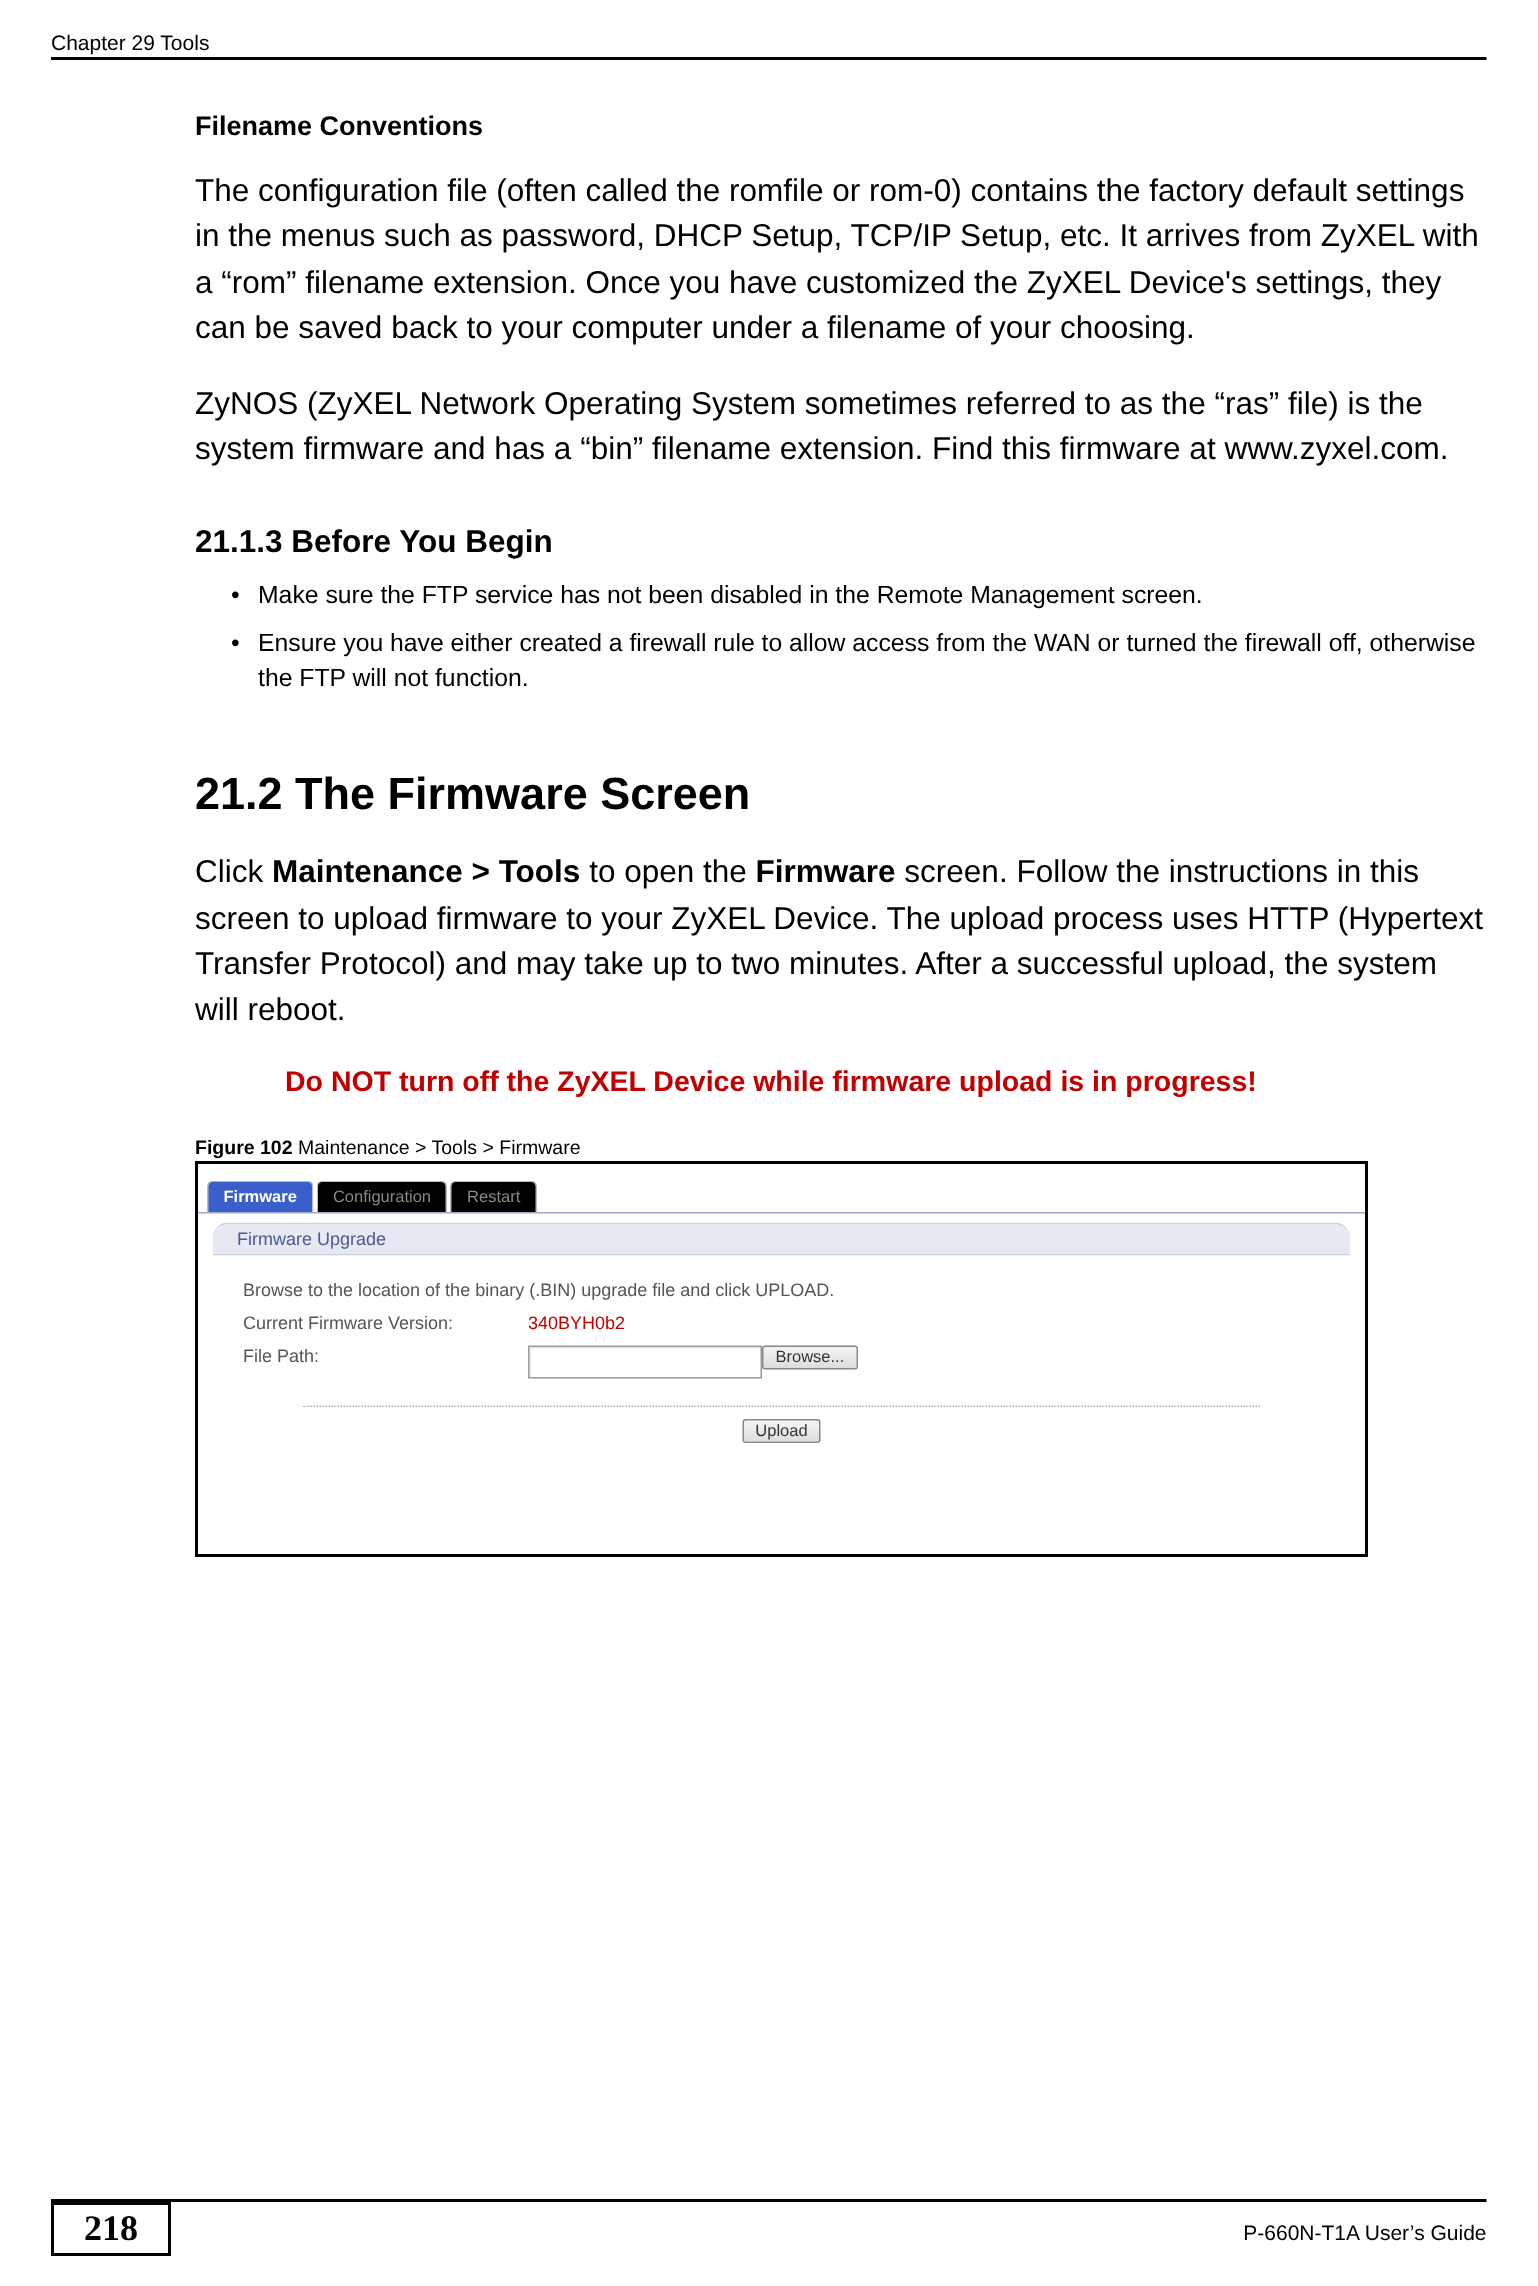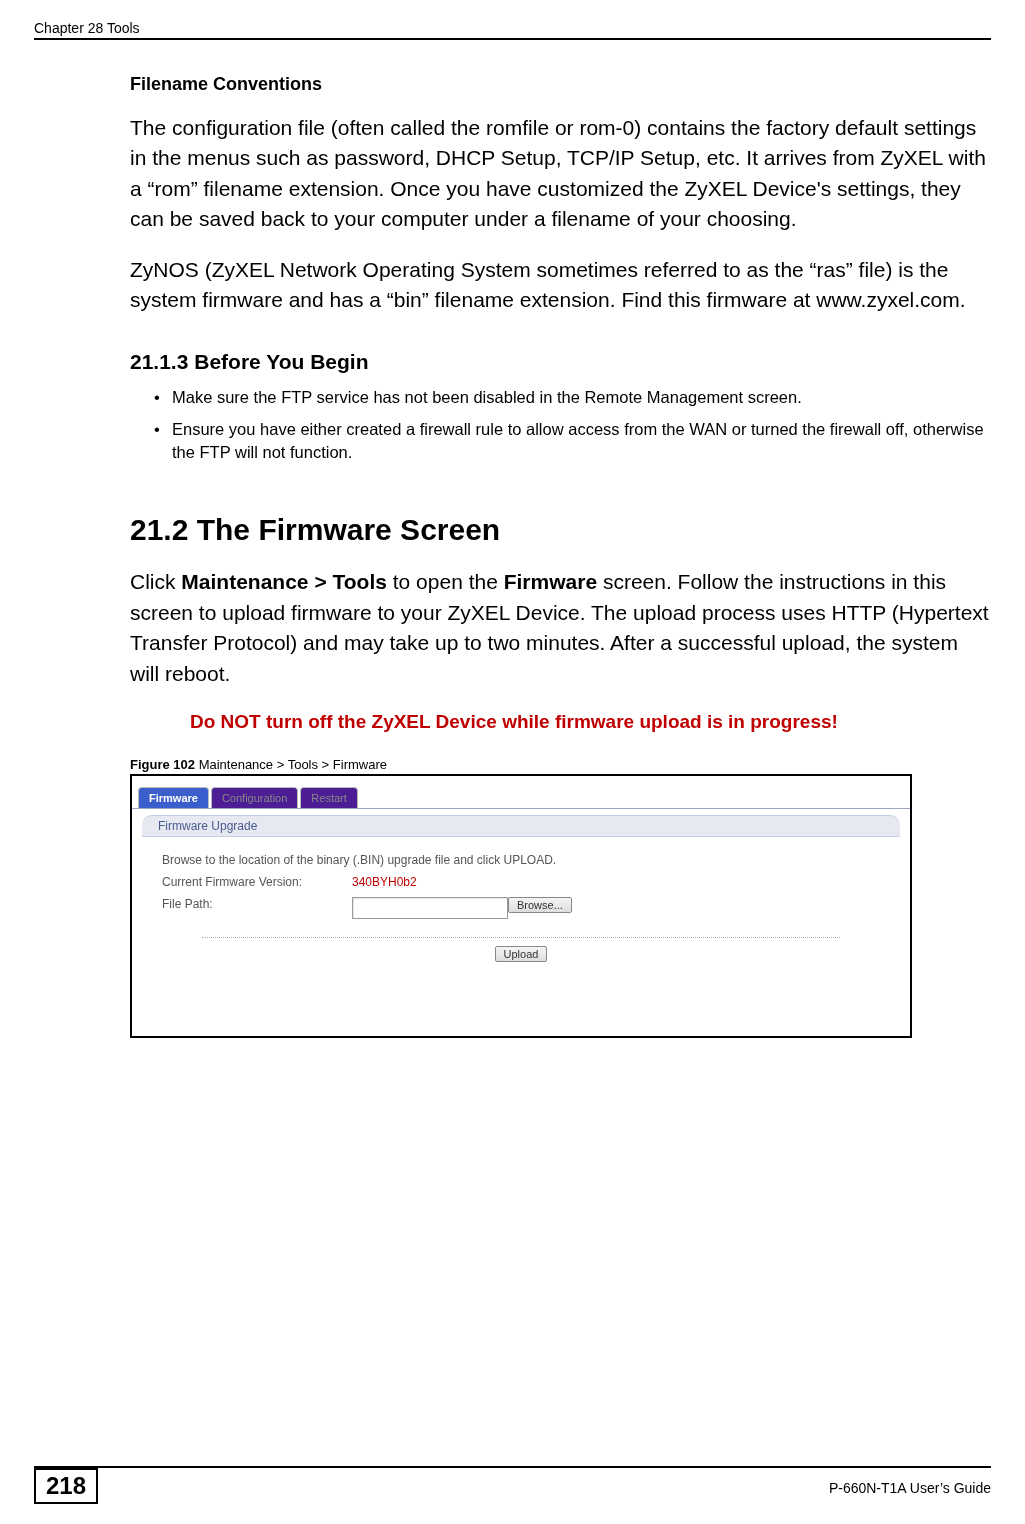--- a/index.html
+++ b/index.html
@@ -96,21 +96,21 @@
     overflow: hidden;
   }
   .tabs-row {
     display: flex;
     align-items: flex-end;
     height: 26px;
     padding-left: 6px;
     padding-top: 6px;
   }
   .tab {
-    background: #4c1d95;
+    background: #000000;
     border: 1px solid #bbb;
     border-bottom: none;
     height: 20px;
     line-height: 20px;
     padding: 0 10px;
     margin-right: 2px;
     font-size: 11px;
     color: #888;
     border-radius: 4px 4px 0 0;
   }
@@ -179,40 +179,40 @@
     left: 34px;
     right: 34px;
     border-top: 2px solid #000;
     padding-top: 4px;
     display: flex;
     align-items: center;
     justify-content: space-between;
   }
   .page-num-box {
     border: 2px solid #000;
-    font-family: Liberation Sans, sans-serif;
+    font-family: Liberation Serif, serif;
     font-weight: bold;
     font-size: 24px;
-    padding: 4px 10px;
+    padding: 4px 20px;
     line-height: 1;
     margin-top: -4px;
     background: #fff;
     text-align: right;
   }
   .guide-name {
     font-size: 14px;
   }
 </style>
 </head>
 <body>
 
 <div class="page">
 
   <div class="header-row">
-    <span>Chapter 28 Tools</span>
+    <span>Chapter 29 Tools</span>
     <span></span>
   </div>
 
   <div class="content">
 
     <h3 class="small-title">Filename Conventions</h3>
 
     <p class="para">The configuration file (often called the romfile or rom-0) contains the factory default settings in the menus such as password, DHCP Setup, TCP/IP Setup, etc. It arrives from ZyXEL with a “rom” filename extension. Once you have customized the ZyXEL Device's settings, they can be saved back to your computer under a filename of your choosing.</p>
 
     <p class="para">ZyNOS (ZyXEL Network Operating System sometimes referred to as the “ras” file) is the system firmware and has a “bin” filename extension. Find this firmware at www.zyxel.com.</p>

